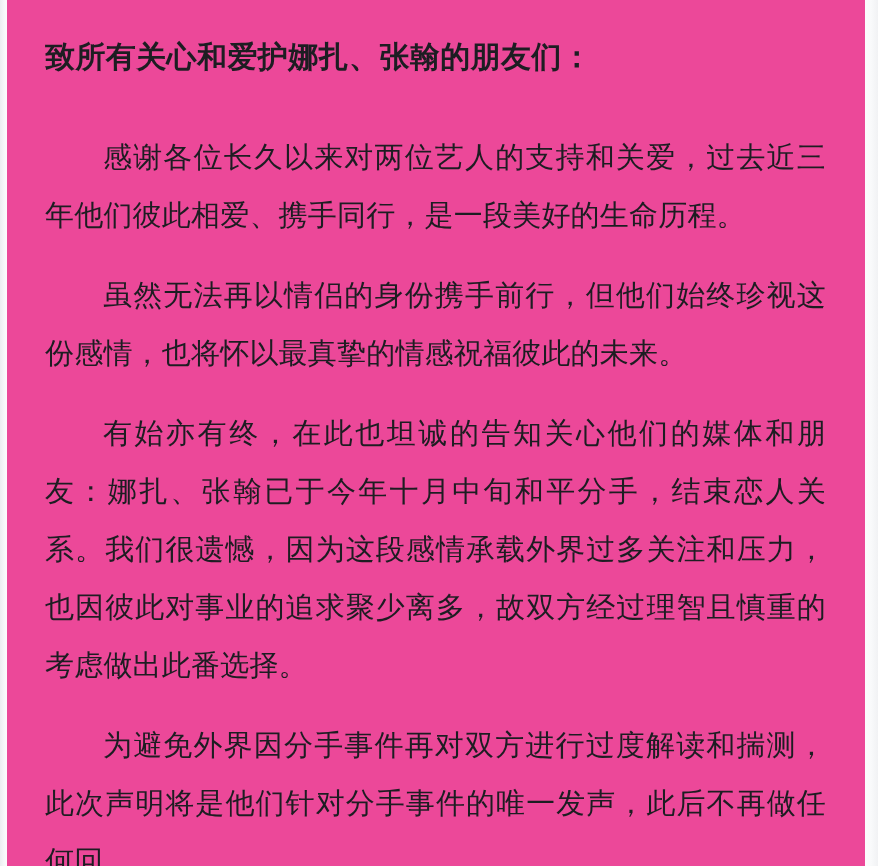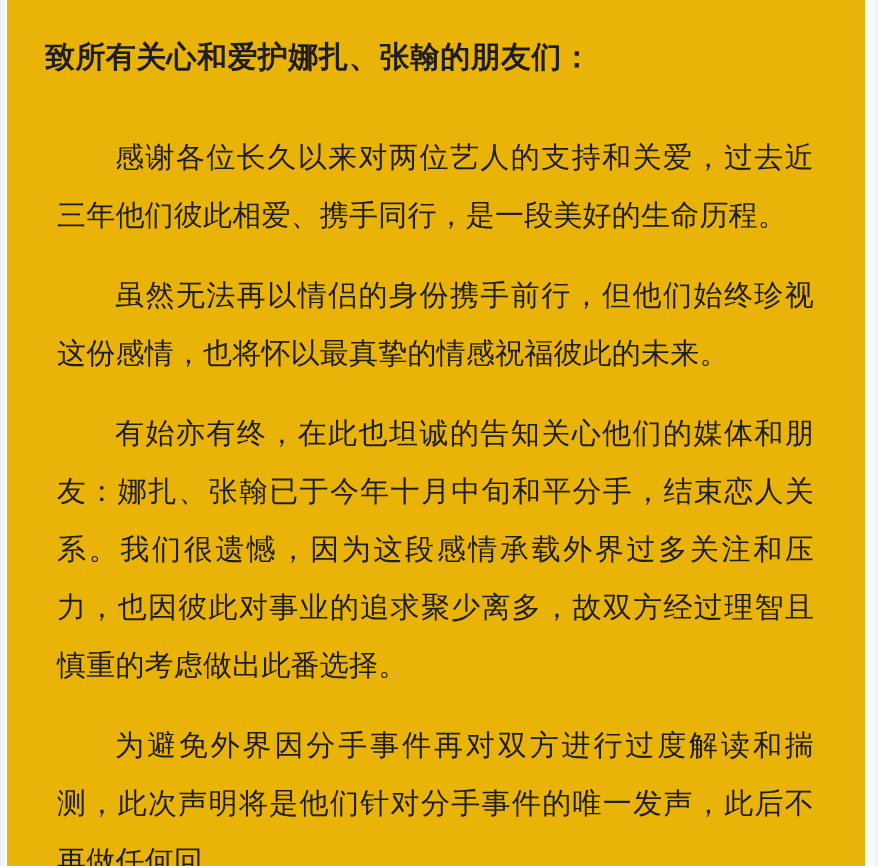--- a/index.html
+++ b/index.html
@@ -11,21 +11,21 @@
     height: 866px;
     background: #f4f5f7;
     font-family: "Liberation Sans", "DejaVu Sans", sans-serif;
     overflow: hidden;
   }
 
   .statement-sheet {
     position: relative;
     width: 878px;
     height: 866px;
-    background: #eab308;
+    background: #ec4899;
     box-sizing: border-box;
     overflow: hidden;
   }
 
   
   .edge-strip-left {
     position: absolute;
     top: 0;
     left: 0;
     width: 7px;
@@ -62,21 +62,21 @@
 
   .statement-paragraph {
     font-size: 29px;
     line-height: 58px;
     color: #1d1d22;
     font-weight: 500;
     letter-spacing: 0.2px;
     text-align: justify;
     text-justify: inter-ideograph;
     text-indent: 2em;
-    margin: 12px;
+    margin: 0;
   }
 
   .para-gap-1 { margin-top: 52px; }
   .para-gap-2 { margin-top: 22px; }
   .para-gap-3 { margin-top: 22px; }
   .para-gap-4 { margin-top: 22px; }
 
   
   .soft-text {
     text-rendering: optimizeLegibility;

